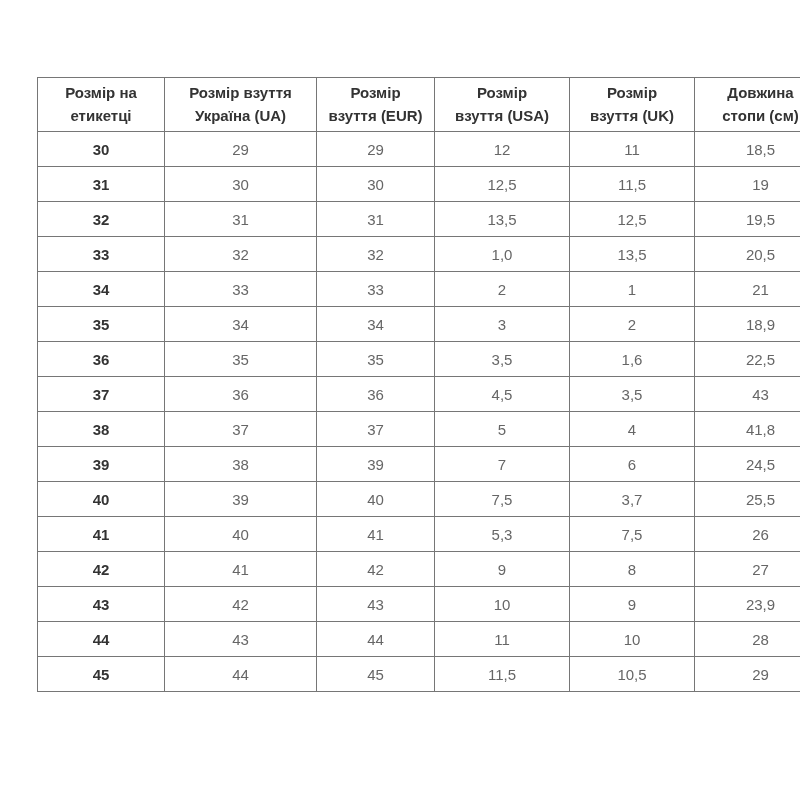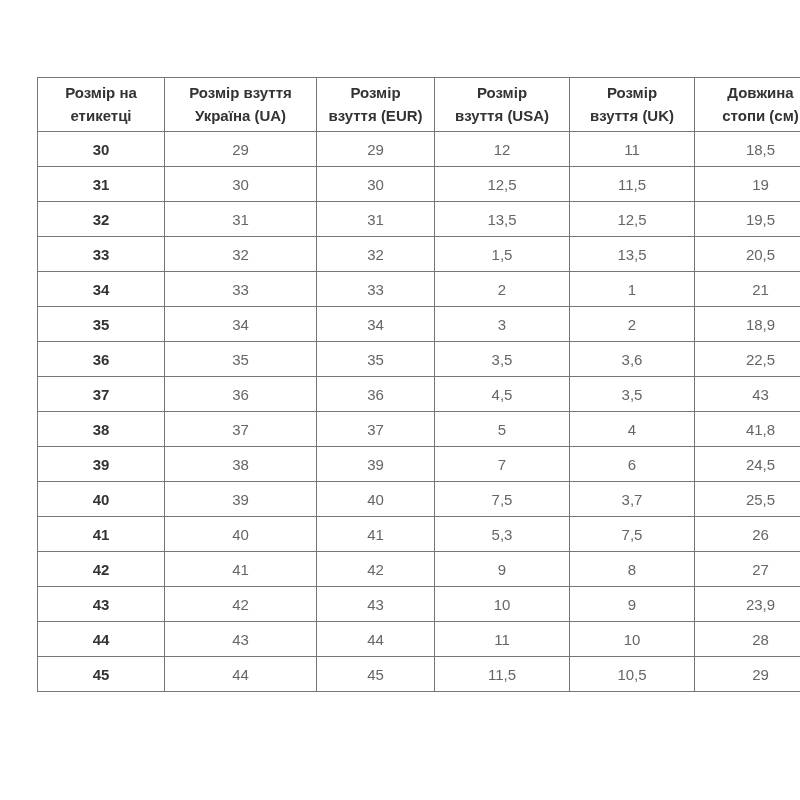--- a/index.html
+++ b/index.html
@@ -103,21 +103,21 @@
         <td>31</td>
         <td>31</td>
         <td>13,5</td>
         <td>12,5</td>
         <td>19,5</td>
       </tr>
       <tr>
         <td>33</td>
         <td>32</td>
         <td>32</td>
-        <td>1,5</td>
+        <td>1,0</td>
         <td>13,5</td>
         <td>20,5</td>
       </tr>
       <tr>
         <td>34</td>
         <td>33</td>
         <td>33</td>
         <td>2</td>
         <td>1</td>
         <td>21</td>
@@ -128,21 +128,21 @@
         <td>34</td>
         <td>3</td>
         <td>2</td>
         <td>18,9</td>
       </tr>
       <tr>
         <td>36</td>
         <td>35</td>
         <td>35</td>
         <td>3,5</td>
-        <td>3,6</td>
+        <td>1,6</td>
         <td>22,5</td>
       </tr>
       <tr>
         <td>37</td>
         <td>36</td>
         <td>36</td>
         <td>4,5</td>
         <td>3,5</td>
         <td>43</td>
       </tr>

